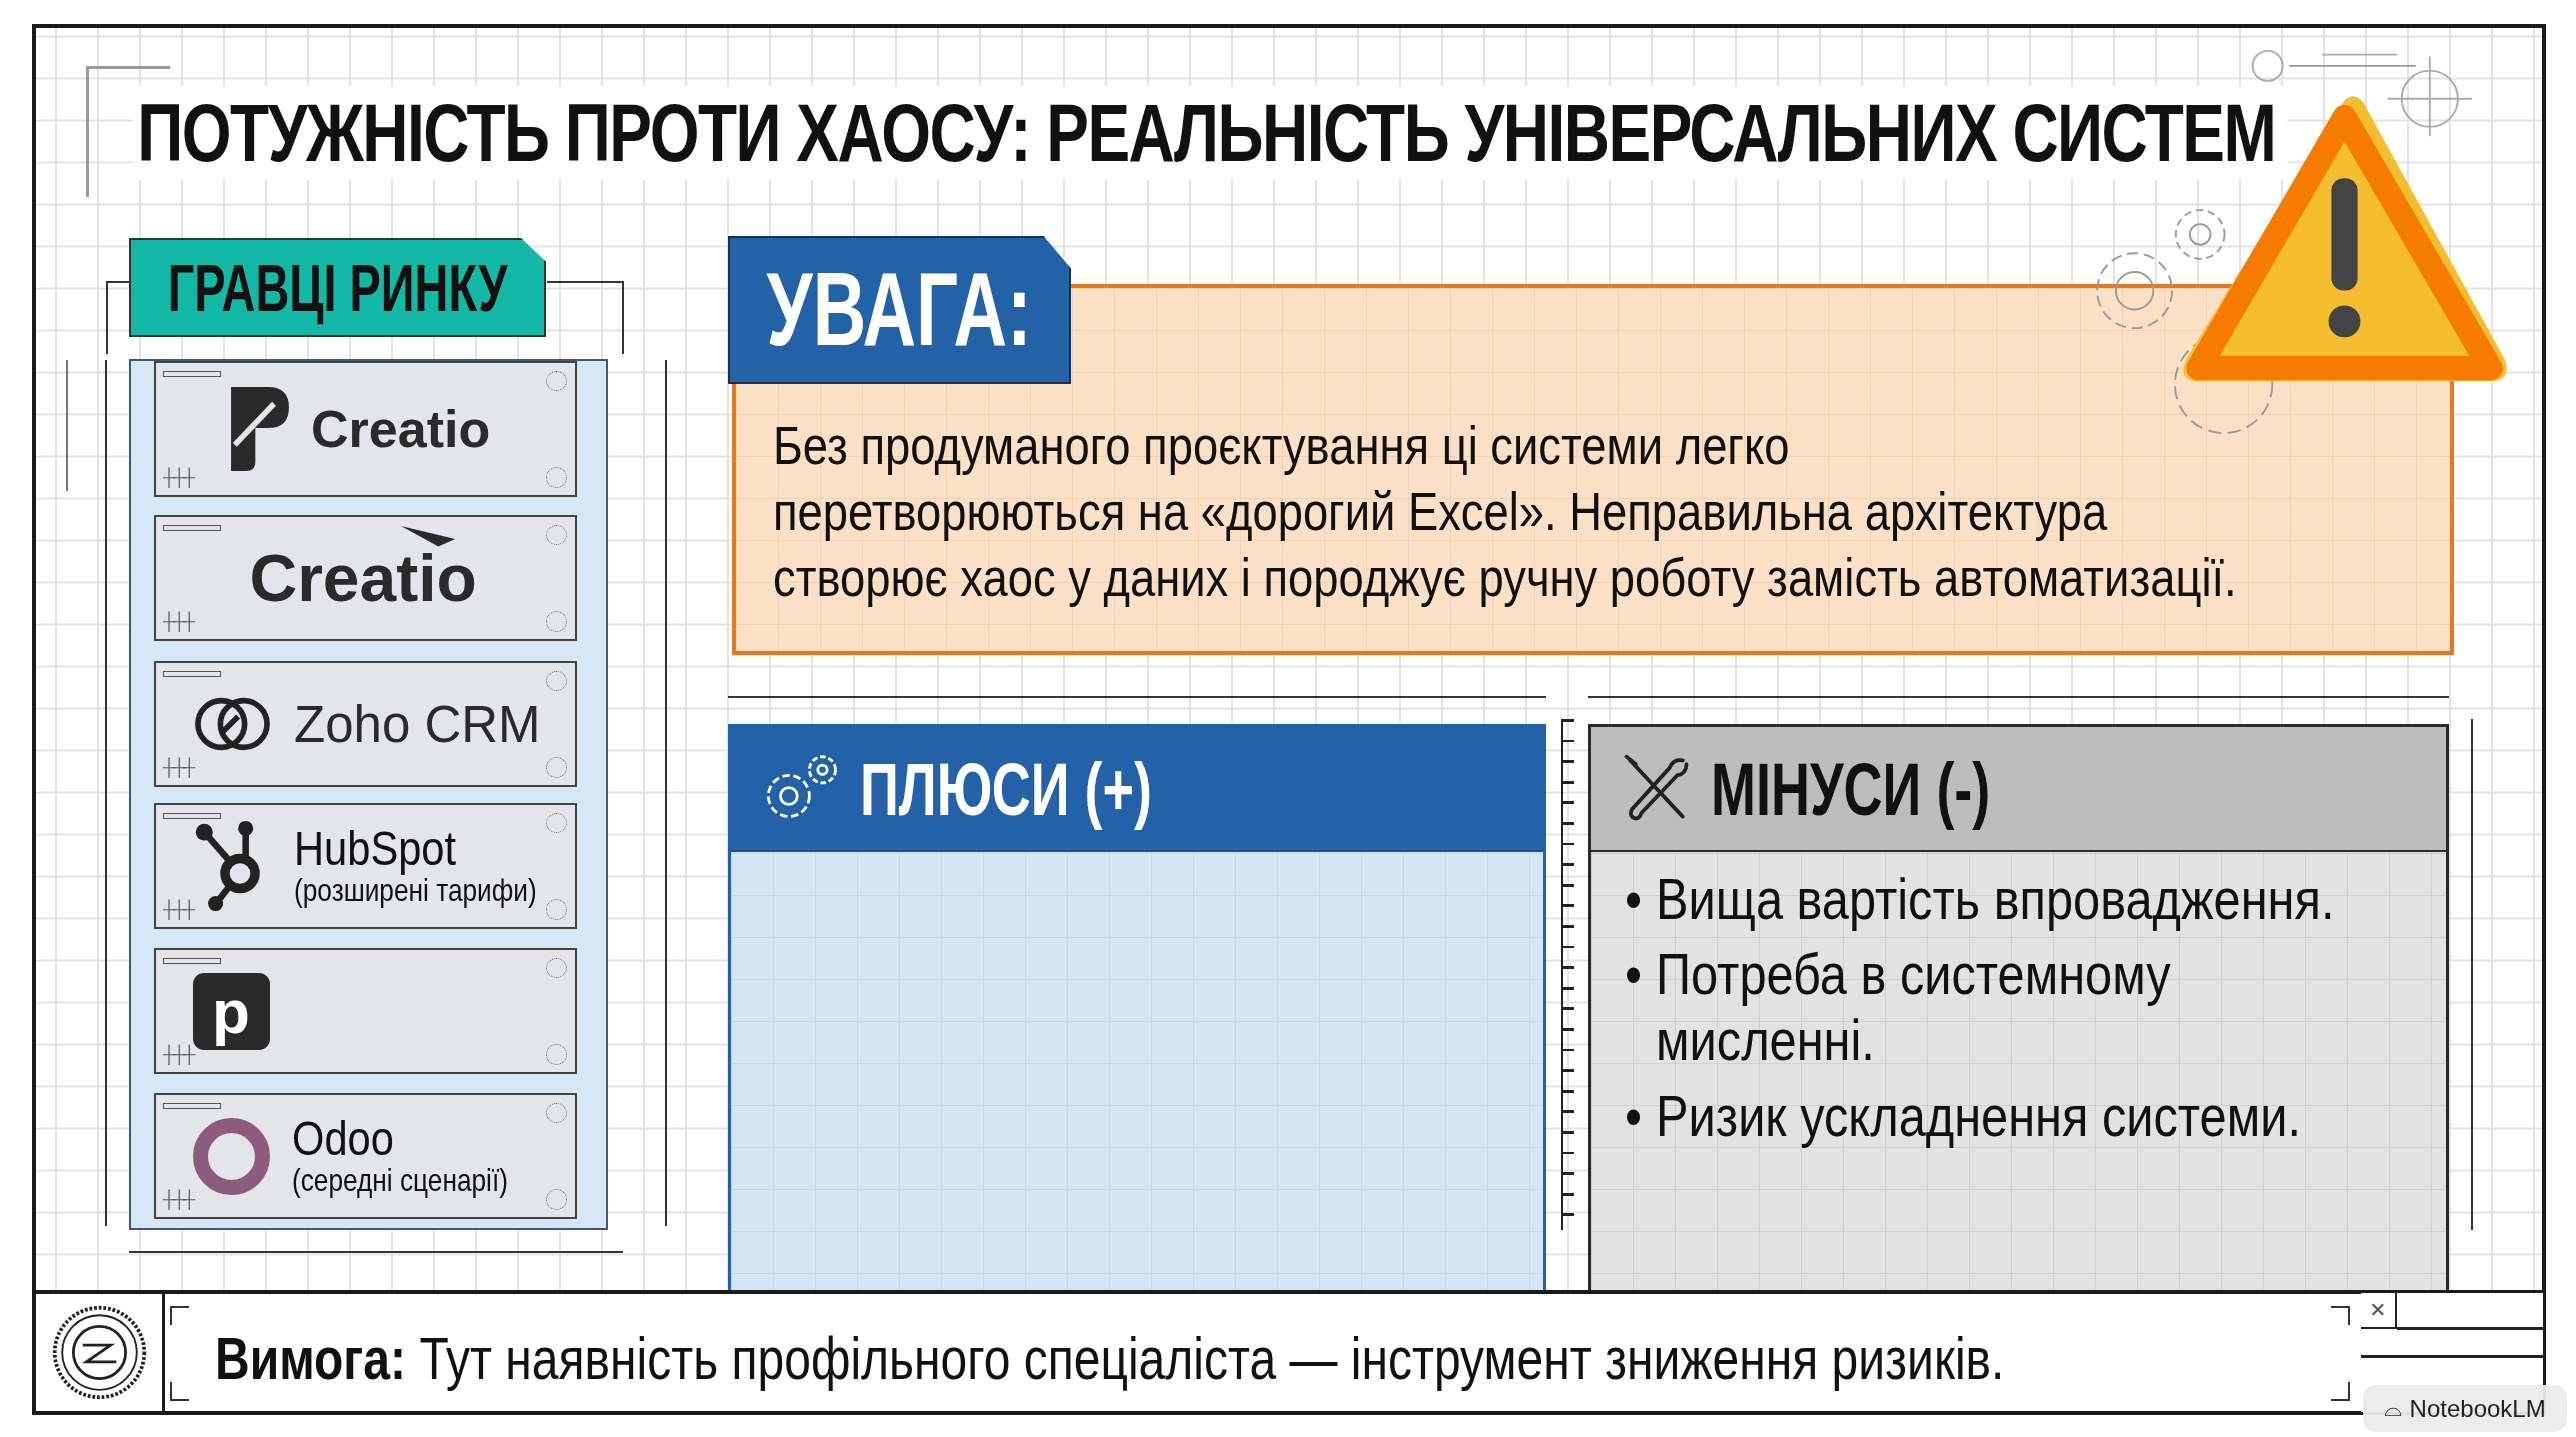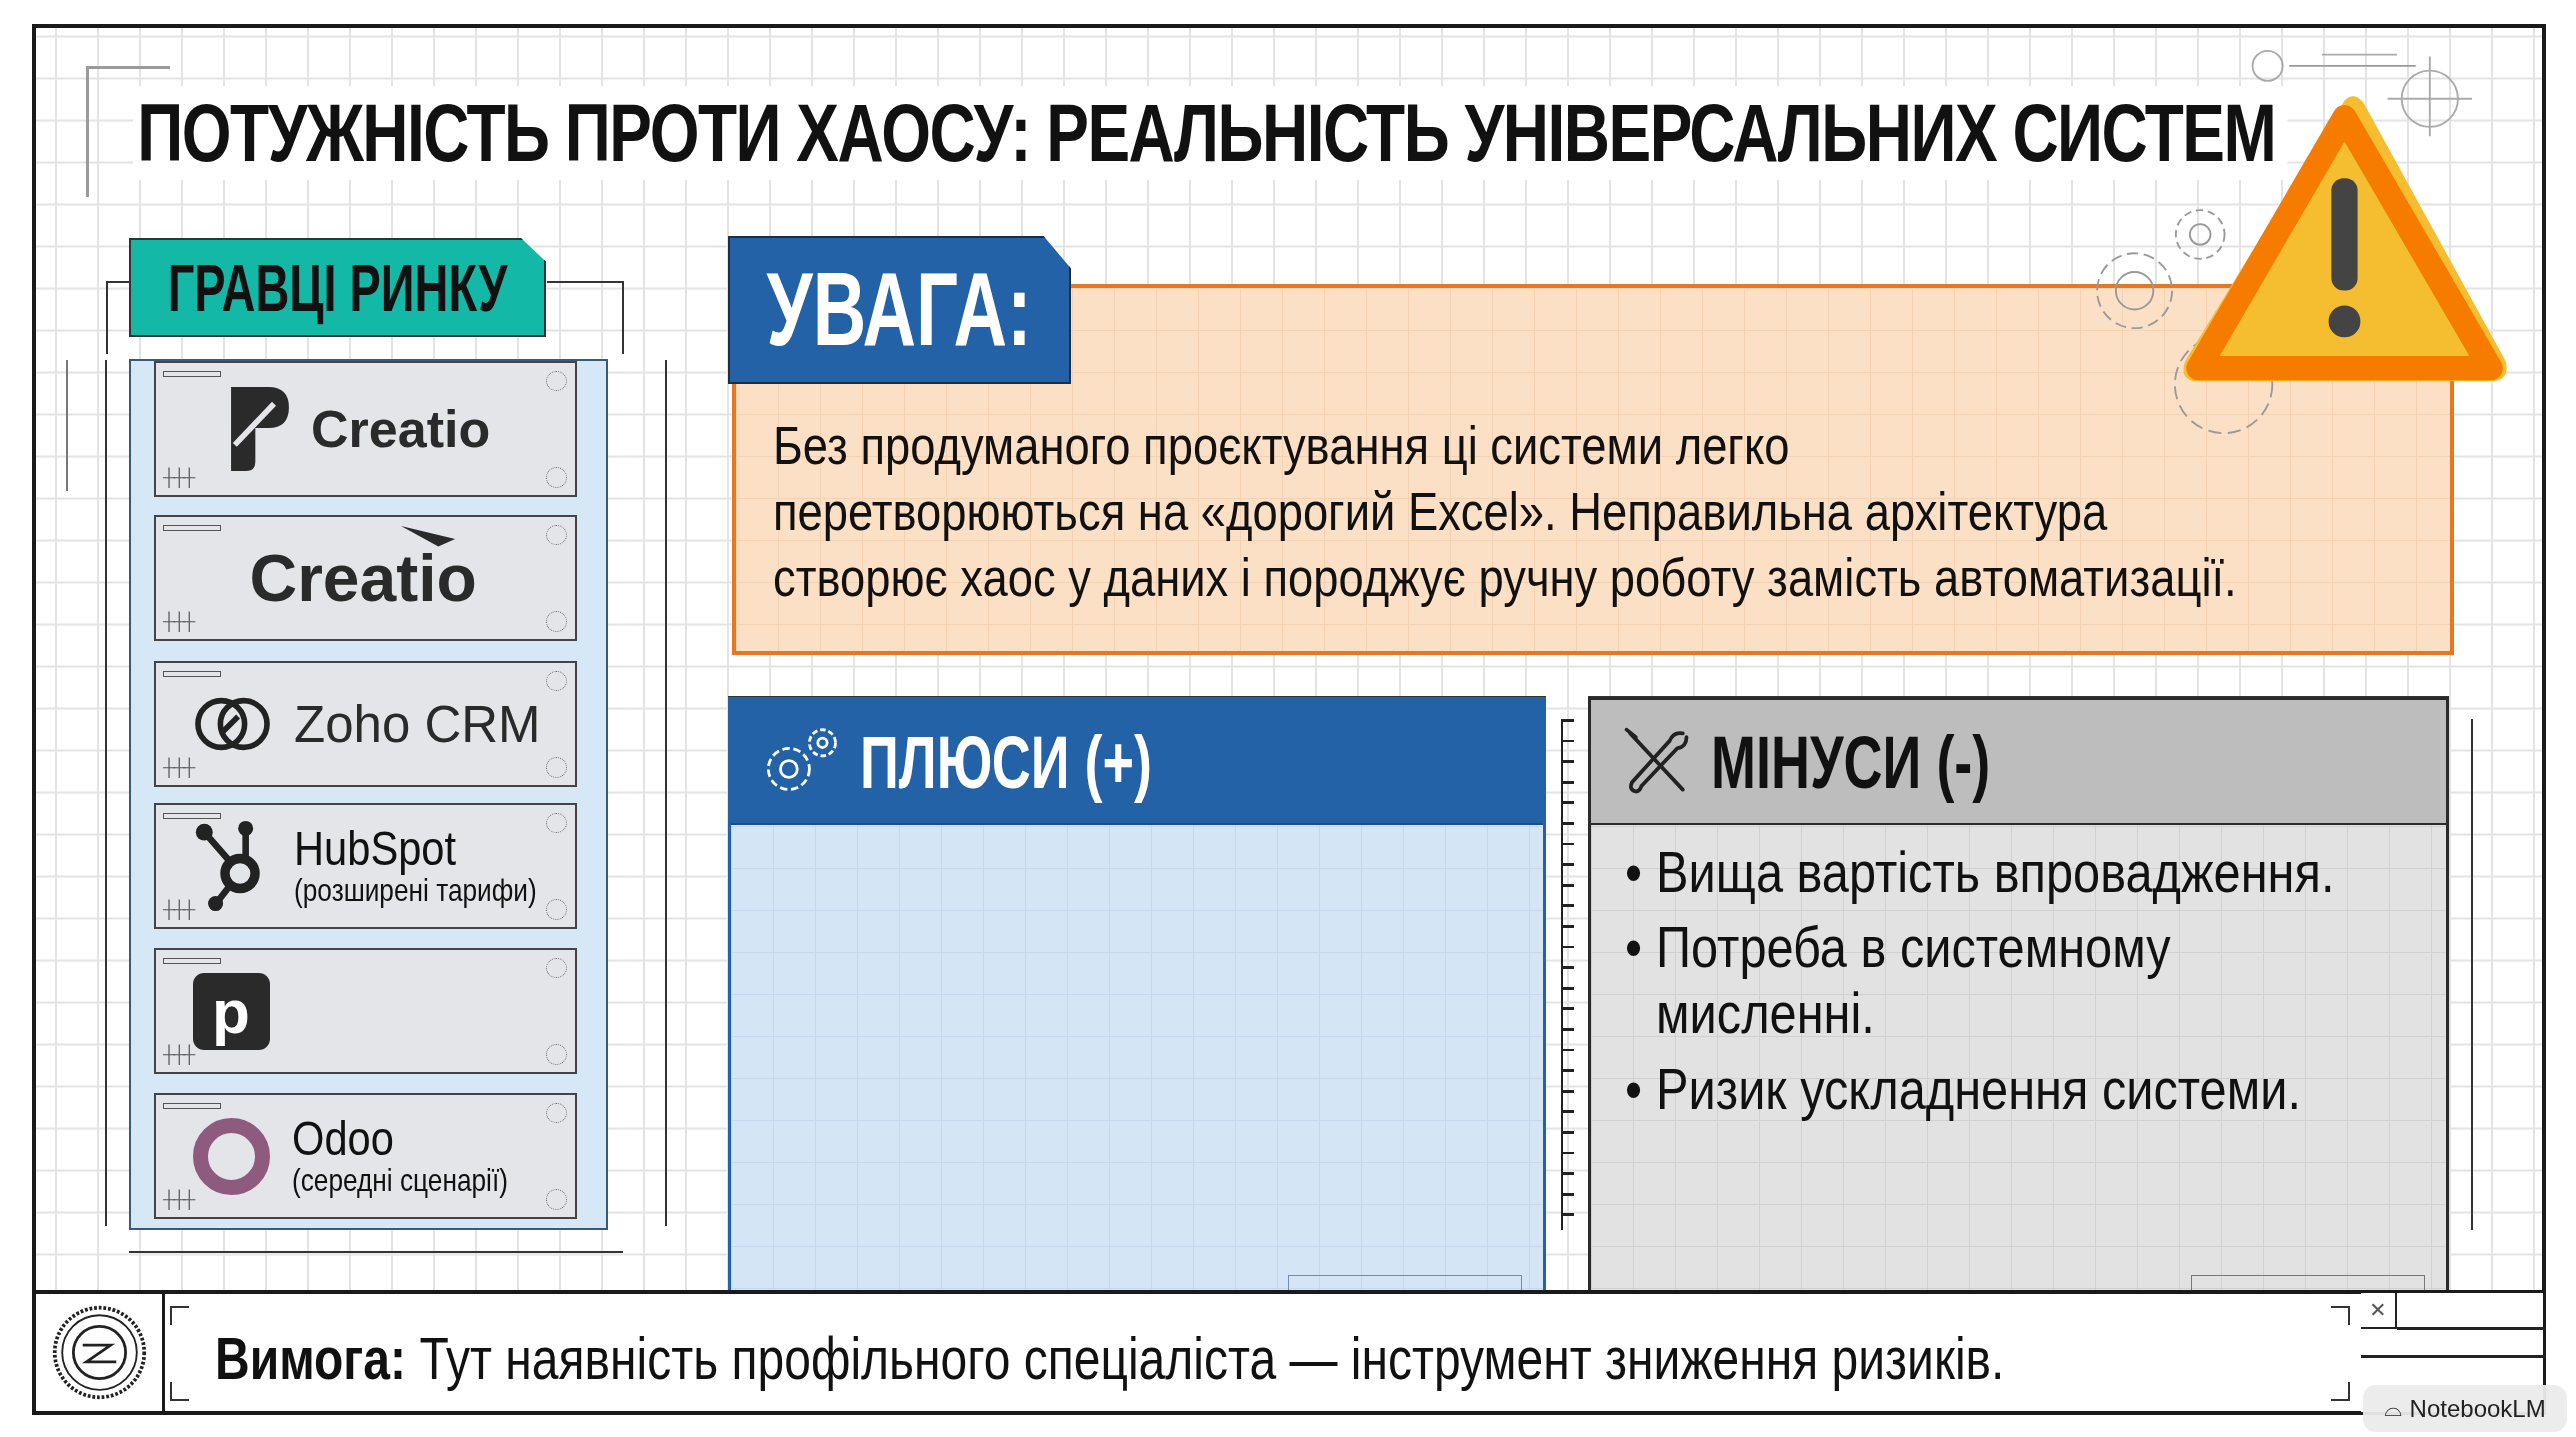--- a/index.html
+++ b/index.html
@@ -32,21 +32,21 @@
   .card .sub{font-size:32px;color:#111;transform:scaleX(.82);transform-origin:left;white-space:nowrap;line-height:1.1}
   .logo{flex:0 0 auto;margin-right:22.5px}
   
   .warn-panel{left:732px;top:284px;width:1722px;height:371px;background:#fce0c6;border:4.7px solid #e87722;
     background-image:linear-gradient(to right,#f3d2b4 0.9px,transparent 0.9px),linear-gradient(to bottom,#f3d2b4 0.9px,transparent 0.9px);background-size:42px 42px}
   .uvaga-tab{left:728px;top:236px;width:343px;height:148px;background:#2462a8;border:2.8px solid #1d2f48;
     clip-path:polygon(0 0,92% 0,100% 22%,100% 100%,0 100%);display:flex;align-items:center;justify-content:center}
   .uvaga-text{font-size:103px;font-weight:700;color:#fff;transform:scaleX(.72);white-space:nowrap}
   .warn-text{left:773px;top:412px;width:1685px;font-size:54px;line-height:66px;color:#111;transform:scaleX(.84);transform-origin:left top;white-space:nowrap}
   
-  .pc-panel{top:697px;height:637px;border:3.7px solid #2a2a2a}
+  .pc-panel{top:724px;height:637px;border:3.7px solid #2a2a2a}
   .pros{left:728px;width:818px;background:#d4e5f5;border-color:#2462a8;
     background-image:linear-gradient(to right,#c3d8ec 0.9px,transparent 0.9px),linear-gradient(to bottom,#c3d8ec 0.9px,transparent 0.9px);background-size:42px 42px}
   .cons{left:1588px;width:861px;background:#e2e2e2;
     background-image:linear-gradient(to right,#d0d0d0 0.9px,transparent 0.9px),linear-gradient(to bottom,#d0d0d0 0.9px,transparent 0.9px);background-size:42px 42px}
   .pc-head{position:absolute;left:0;top:0;width:100%;height:125px;display:flex;align-items:center;padding-left:28px}
   .pros .pc-head{background:#2462a8;border-bottom:2.8px solid #1d4e85}
   .cons .pc-head{background:#bdbdbd;border-bottom:2.8px solid #2a2a2a}
   .pc-title{font-size:75px;font-weight:700;transform:scaleX(.72);transform-origin:left;white-space:nowrap;margin-left:17px}
   .pros .pc-title{color:#fff}
   .cons .pc-title{color:#111}

